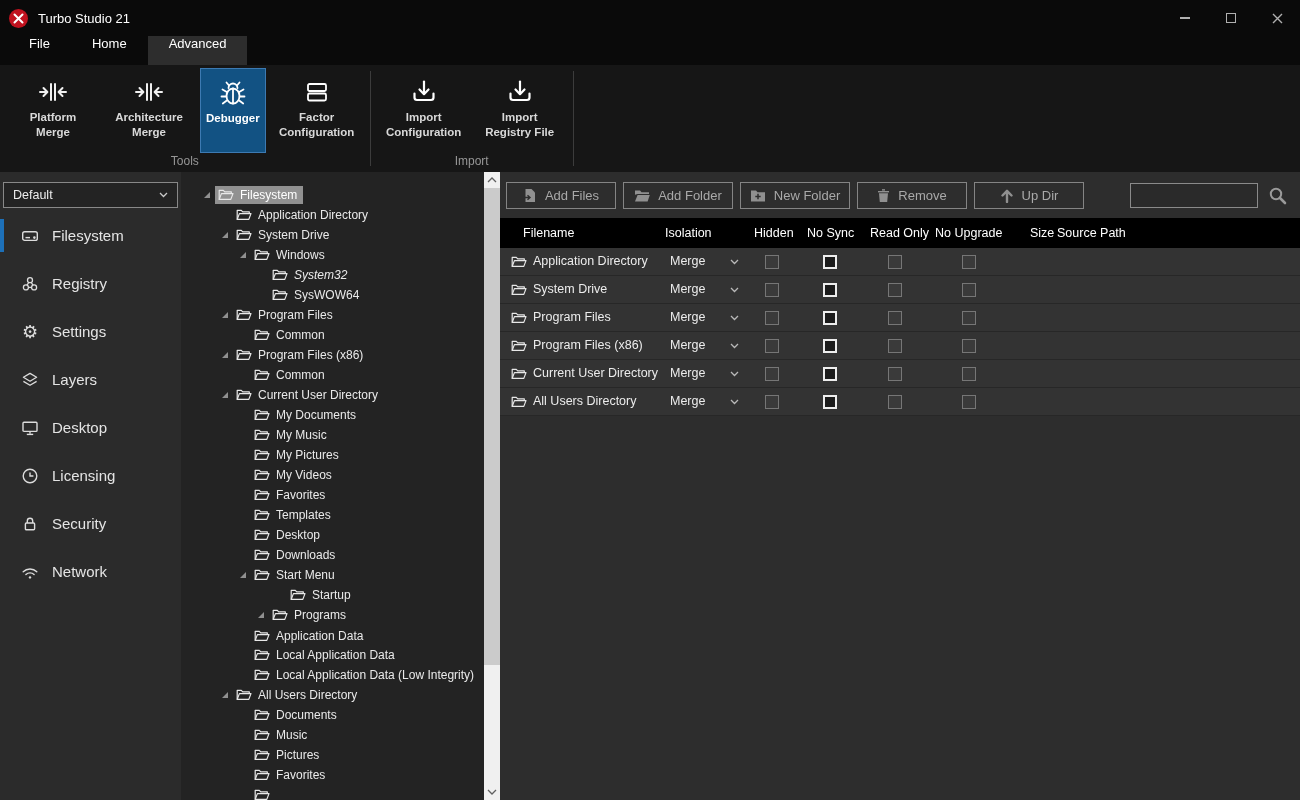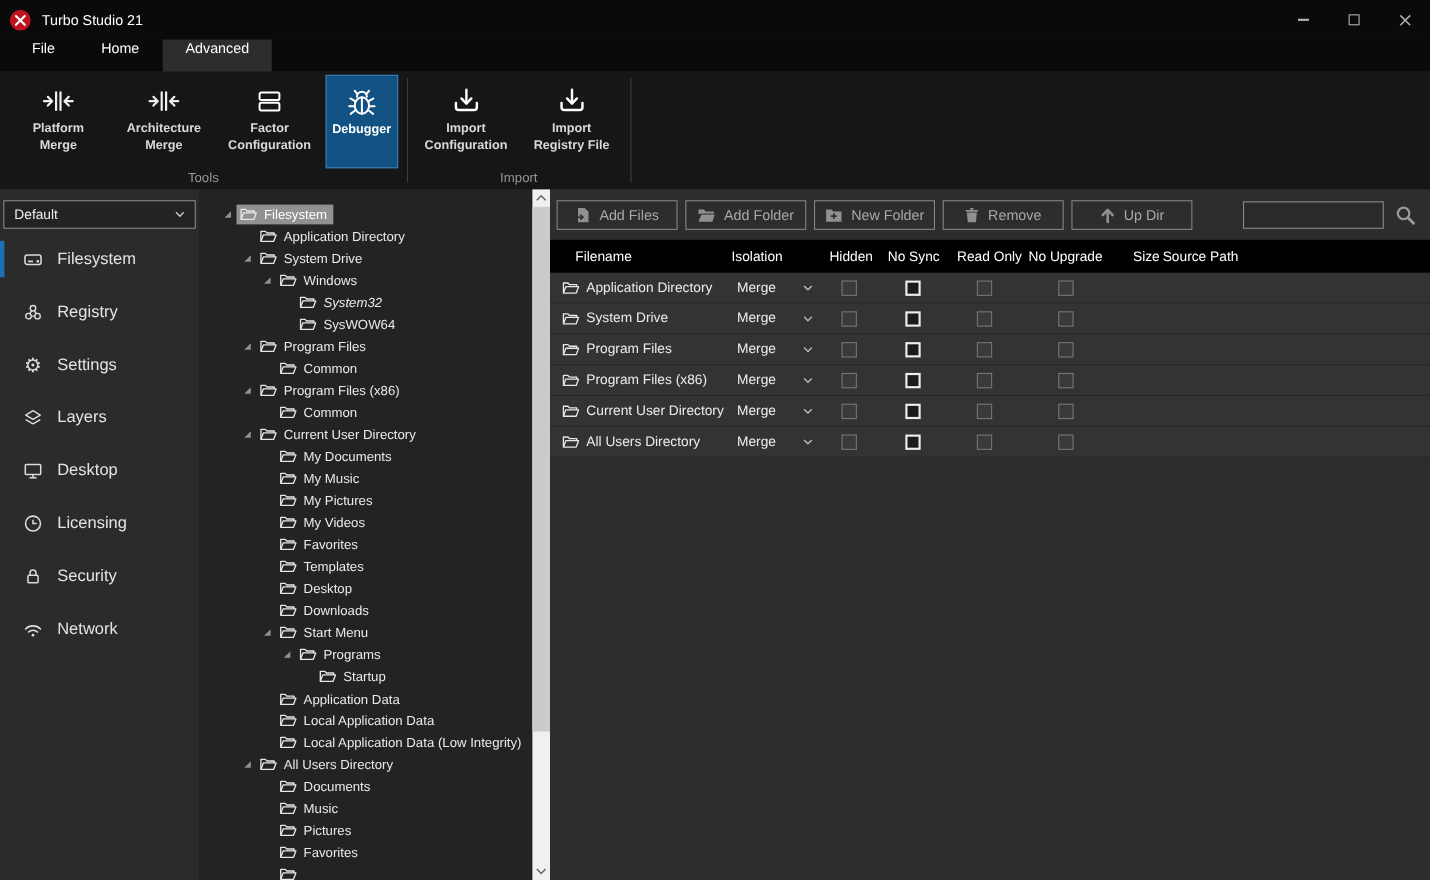--- a/index.html
+++ b/index.html
@@ -150,33 +150,20 @@
                   <path d="M2 15 H8.5"></path>
                   <path d="M5.5 11 L9.4 15 L5.5 19"></path>
                   <path d="M28 15 H21.5"></path>
                   <path d="M24.5 11 L20.6 15 L24.5 19"></path>
                 </g>
               </svg>
             </span>
           </div>
           <div>Architecture Merge</div>
         </div>
-        <div class="ribbon-btn">
-          <div class="bicon">
-            <span style="display: flex;">
-              <svg width="30" height="30" viewBox="0 0 30 30">
-                <g stroke="#ffffff" stroke-width="1.8" fill="none">
-                  <rect x="6" y="7" width="18" height="7" rx="1.5"></rect>
-                  <rect x="6" y="16.5" width="18" height="7" rx="1.5"></rect>
-                </g>
-              </svg>
-            </span>
-          </div>
-          <div>Factor Configuration</div>
-        </div>
         <div class="ribbon-btn active">
           <div class="bicon">
             <span style="display: flex;">
               <svg width="30" height="30" viewBox="0 0 30 30">
                 <g stroke="#ffffff" stroke-width="1.8" fill="none" stroke-linecap="round">
                   <ellipse cx="15" cy="18" rx="6.5" ry="7.5"></ellipse>
                   <path d="M15 10.5 V25.5"></path>
                   <path d="M10.5 10 a4.5 4.5 0 0 1 9 0"></path>
                   <path d="M11 7.5 L8.5 4.5"></path>
                   <path d="M19 7.5 L21.5 4.5"></path>
@@ -185,20 +172,33 @@
                   <path d="M8.8 22.5 L4.8 25.5"></path>
                   <path d="M21.2 14 L25.5 11.5"></path>
                   <path d="M21.7 18.5 H26.5"></path>
                   <path d="M21.2 22.5 L25.2 25.5"></path>
                 </g>
               </svg>
             </span>
           </div>
           <div>Debugger</div>
         </div>
+        <div class="ribbon-btn">
+          <div class="bicon">
+            <span style="display: flex;">
+              <svg width="30" height="30" viewBox="0 0 30 30">
+                <g stroke="#ffffff" stroke-width="1.8" fill="none">
+                  <rect x="6" y="7" width="18" height="7" rx="1.5"></rect>
+                  <rect x="6" y="16.5" width="18" height="7" rx="1.5"></rect>
+                </g>
+              </svg>
+            </span>
+          </div>
+          <div>Factor Configuration</div>
+        </div>
       </div>
       <div class="rg-label">Tools</div>
     </div>
     <div class="ribbon-sep"></div>
     <div class="ribbon-group">
       <div class="rg-buttons">
         <div class="ribbon-btn">
           <div class="bicon">
             <span style="display: flex;">
               <svg width="30" height="30" viewBox="0 0 30 30">
@@ -640,48 +640,48 @@
               <svg width="16" height="12" viewBox="0 0 16 12">
                 <g stroke="#e8e8e8" stroke-width="1.2" fill="none" stroke-linejoin="round">
                   <path d="M1.2 10.4 V1.3 H5.3 L6.7 2.8 H13.3 V4.6"></path>
                   <path d="M1.2 10.4 L3.4 4.6 H15 L12.8 10.4 Z"></path>
                 </g>
               </svg>
             </span>
             <span>Start Menu</span>
           </span>
         </div>
+        <div class="tree-item" style="padding-left: 93px;">
+          <span class="exp-box"></span>
+          <span class="node">
+            <span style="display: flex;">
+              <svg width="16" height="12" viewBox="0 0 16 12">
+                <g stroke="#e8e8e8" stroke-width="1.2" fill="none" stroke-linejoin="round">
+                  <path d="M1.2 10.4 V1.3 H5.3 L6.7 2.8 H13.3 V4.6"></path>
+                  <path d="M1.2 10.4 L3.4 4.6 H15 L12.8 10.4 Z"></path>
+                </g>
+              </svg>
+            </span>
+            <span>Startup</span>
+          </span>
+        </div>
         <div class="tree-item" style="padding-left: 75px;">
           <span class="exp-box">
             <span class="exp-tri"></span>
           </span>
           <span class="node">
             <span style="display: flex;">
               <svg width="16" height="12" viewBox="0 0 16 12">
                 <g stroke="#e8e8e8" stroke-width="1.2" fill="none" stroke-linejoin="round">
                   <path d="M1.2 10.4 V1.3 H5.3 L6.7 2.8 H13.3 V4.6"></path>
                   <path d="M1.2 10.4 L3.4 4.6 H15 L12.8 10.4 Z"></path>
                 </g>
               </svg>
             </span>
             <span>Programs</span>
-          </span>
-        </div>
-        <div class="tree-item" style="padding-left: 93px;">
-          <span class="exp-box"></span>
-          <span class="node">
-            <span style="display: flex;">
-              <svg width="16" height="12" viewBox="0 0 16 12">
-                <g stroke="#e8e8e8" stroke-width="1.2" fill="none" stroke-linejoin="round">
-                  <path d="M1.2 10.4 V1.3 H5.3 L6.7 2.8 H13.3 V4.6"></path>
-                  <path d="M1.2 10.4 L3.4 4.6 H15 L12.8 10.4 Z"></path>
-                </g>
-              </svg>
-            </span>
-            <span>Startup</span>
           </span>
         </div>
         <div class="tree-item" style="padding-left: 57px; align-items: flex-end;">
           <span class="exp-box"></span>
           <span class="node">
             <span style="display: flex;">
               <svg width="16" height="12" viewBox="0 0 16 12">
                 <g stroke="#e8e8e8" stroke-width="1.2" fill="none" stroke-linejoin="round">
                   <path d="M1.2 10.4 V1.3 H5.3 L6.7 2.8 H13.3 V4.6"></path>
                   <path d="M1.2 10.4 L3.4 4.6 H15 L12.8 10.4 Z"></path>

